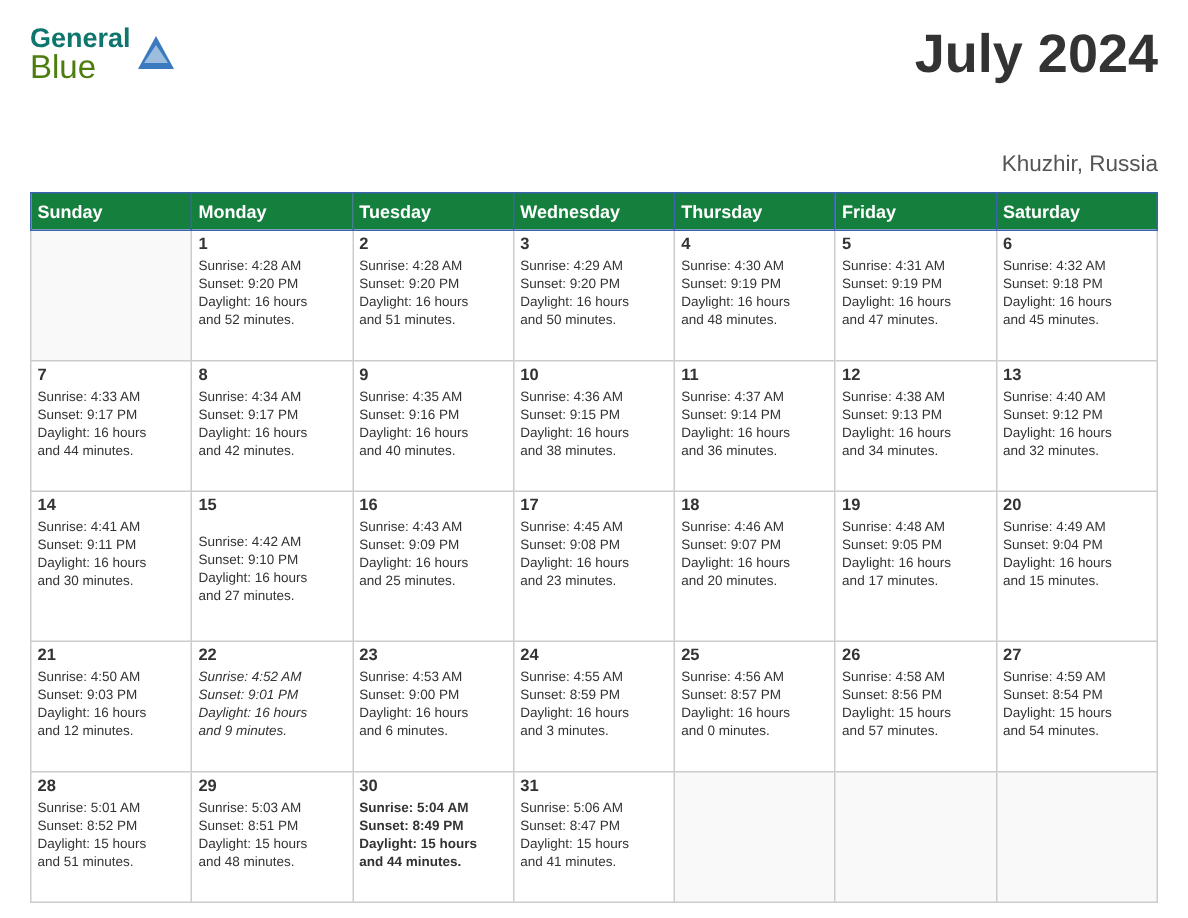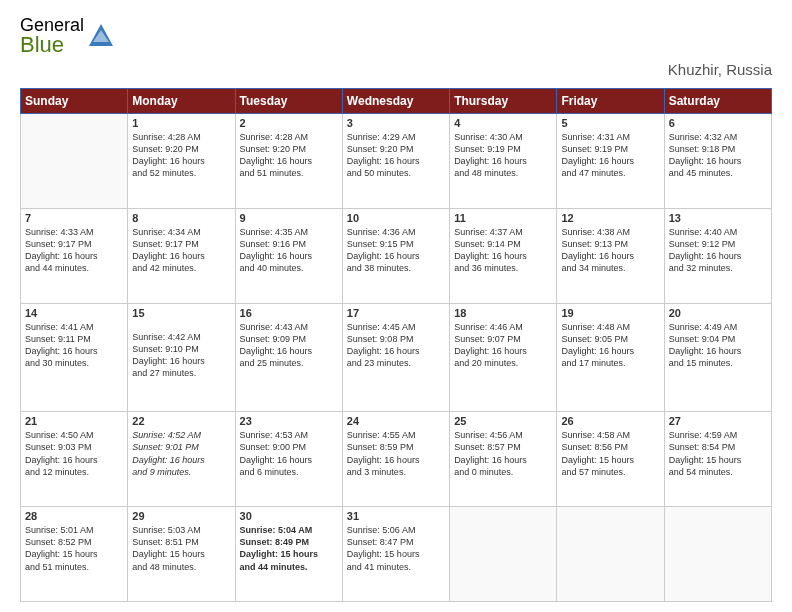--- a/index.html
+++ b/index.html
@@ -27,22 +27,22 @@
       display: flex;
       align-items: center;
     }
     .logo-text {
       display: flex;
       flex-direction: column;
       line-height: 1;
     }
     .logo-general {
       font-size: 18px;
-      font-weight: normal;
-      color: #000000;
+      font-weight: bold;
+      color: #0f766e;
     }
     .logo-blue {
       font-size: 22px;
       font-weight: normal;
       color: #4d7c0f;
     }
     .logo-icon {
       width: 28px;
       height: 28px;
       margin-left: 3px;
@@ -62,21 +62,21 @@
       margin-top: 45px;
     }
     .calendar {
       flex: 1;
       border: 1px solid #ccc;
       border-collapse: collapse;
       width: 100%;
       table-layout: fixed;
     }
     .calendar th {
-      background: #7f1d1d;
+      background: #15803d;
       color: #fff;
       font-size: 12px;
       font-weight: bold;
       padding: 5px 4px;
       text-align: left;
       border: 1px solid #3a63b0;
     }
     .calendar td {
       border: 1px solid #ccc;
       vertical-align: top;
@@ -108,20 +108,21 @@
       <div class="logo-text">
         <span class="logo-general">General</span>
         <span class="logo-blue">Blue</span>
       </div>
       <svg class="logo-icon" viewBox="0 0 28 28">
         <polygon points="14,2 26,24 2,24" fill="#3a7abf"></polygon>
         <polygon points="14,8 22,20 6,20" fill="#fff" opacity="0.5"></polygon>
       </svg>
     </div>
     <div class="title-block">
+      <div class="title-month">July 2024</div>
       <div class="title-location">Khuzhir, Russia</div>
     </div>
   </div>
 
   <table class="calendar">
     <thead>
       <tr>
 
       <th>Sunday</th>
           <th>Monday</th>

